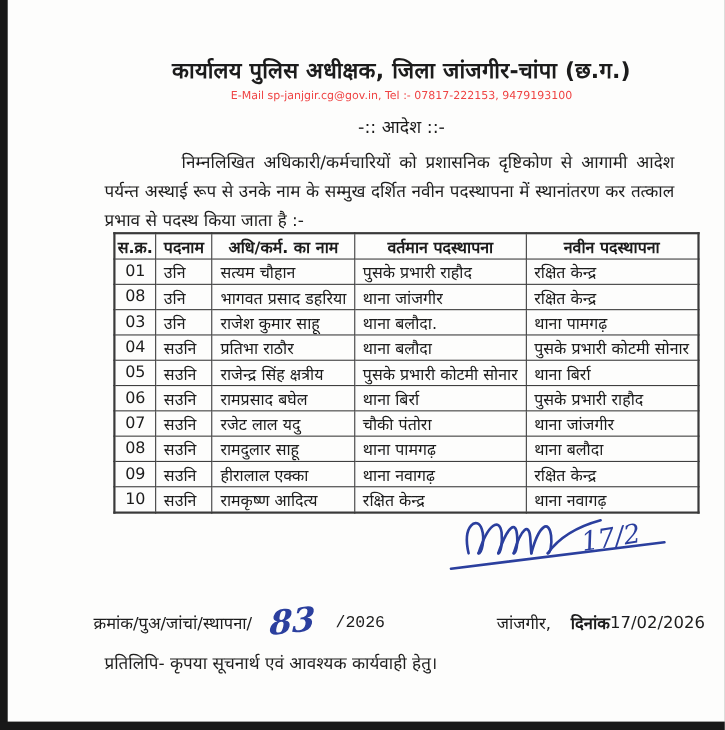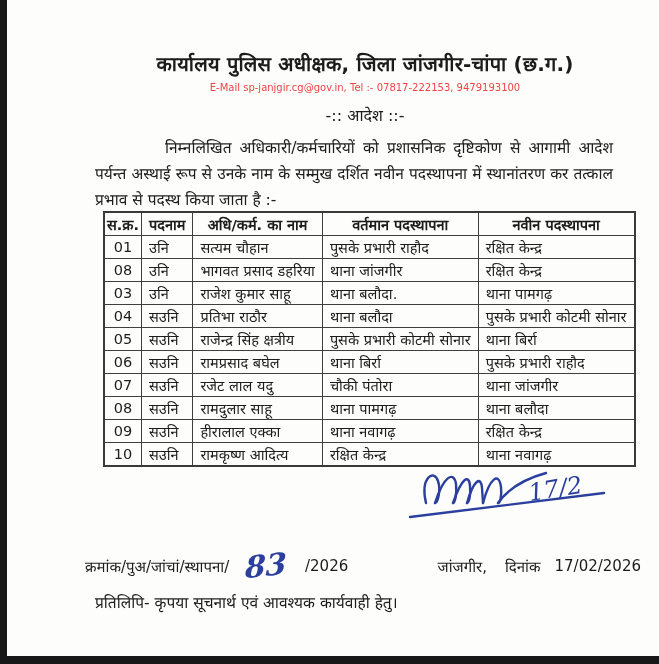--- a/index.html
+++ b/index.html
@@ -53,23 +53,23 @@
   .ref-line{
     position:absolute;top:556px;left:85px;right:18px;
     display:flex;align-items:center;font-size:15px;white-space:nowrap;
   }
   .ref-number{
     font-family:"DejaVu Serif", serif;font-style:italic;
     font-size:30px;line-height:20px;color:#2b3f9e;
     display:inline-block;transform:rotate(-6deg) skewX(-8deg);
     margin:0 18px 0 16px;font-weight:bold;
   }
-  .ref-suffix{margin-right:68px;}
+  .ref-suffix{margin-right:68px;font-family:Liberation Mono, monospace;}
   .ref-place{margin-left:auto;margin-right:18px;}
-  .ref-date-label{margin-right:14px;}
+  .ref-date-label{font-weight:bold;}
 
   .copy-heading{position:absolute;top:591px;left:95px;font-size:15.5px;font-weight:500;}
   .copy-items{position:absolute;top:613px;left:158px;font-size:15.5px;}
   .copy-item{line-height:24px;}
 </style>
 </head>
 <body>
 
 <div class="page">
   <div class="scan-edge-left"></div>

